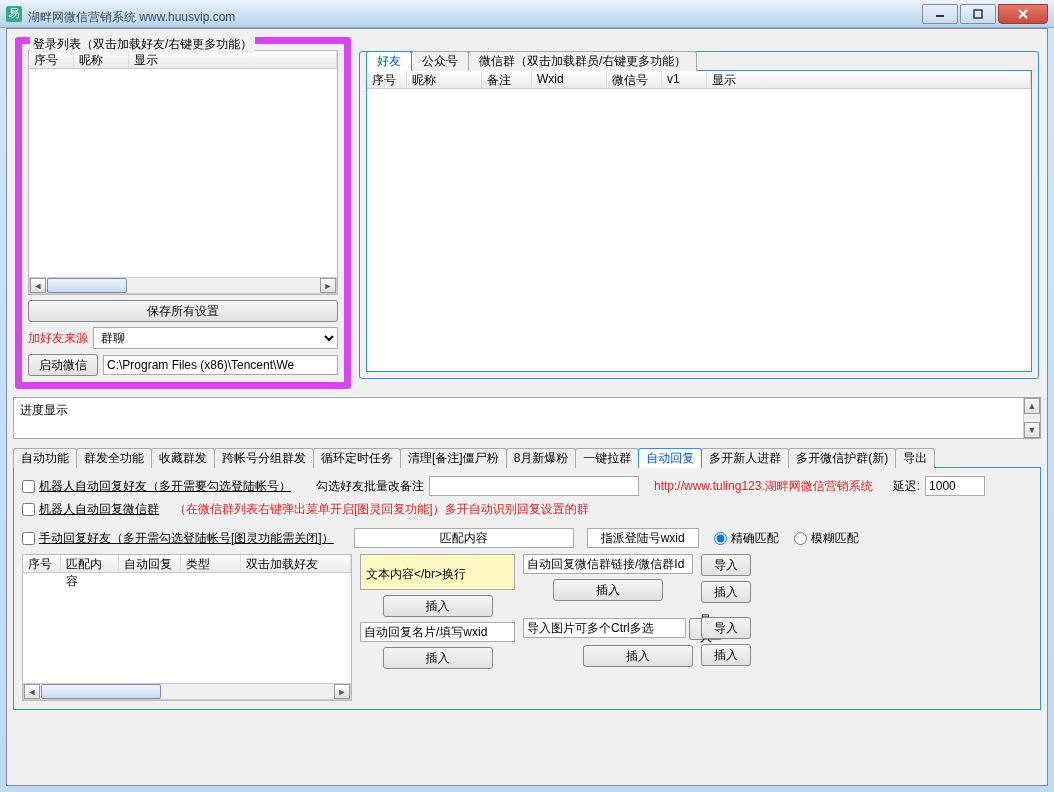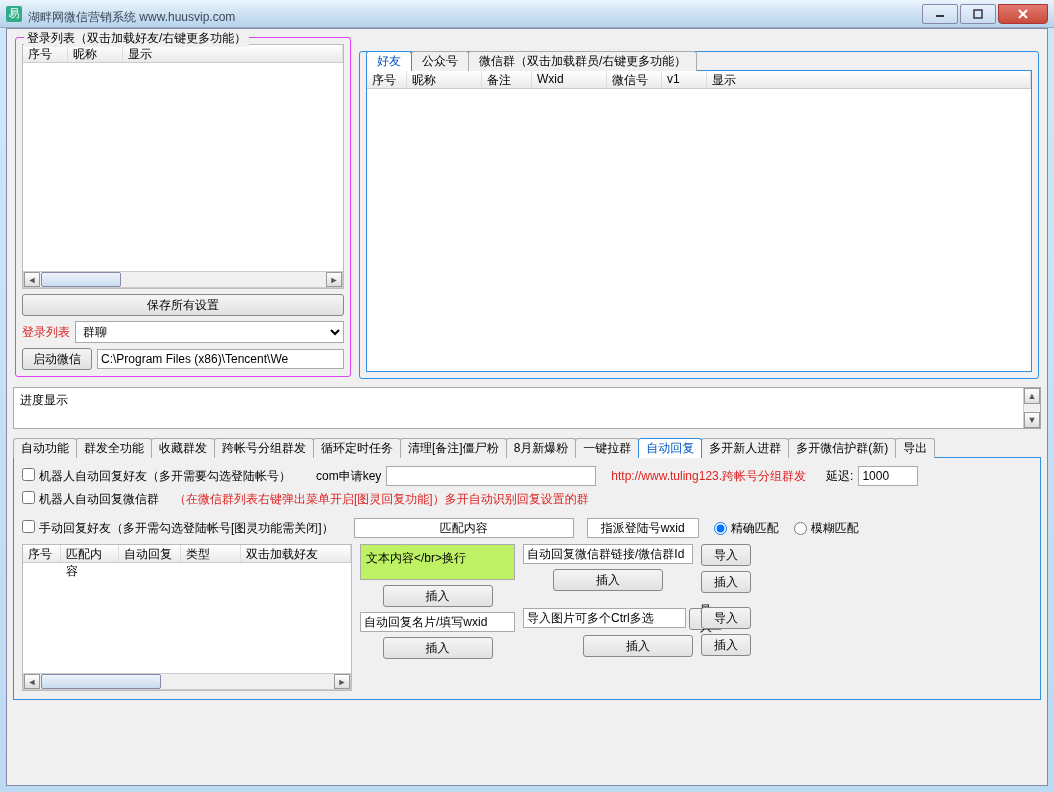--- a/index.html
+++ b/index.html
@@ -4,21 +4,21 @@
 <style>
 * { box-sizing: border-box; margin: 0; padding: 0; font-family: "SimSun", "宋体", sans-serif; font-size: 12px; }
 body { background: linear-gradient(to bottom, #cfe7fa 0%, #bcdaf2 100%); width: 1054px; height: 792px; overflow: hidden; }
 .titlebar { height: 28px; background: linear-gradient(to bottom, #eaf4fc 0%, #cfe2f3 50%, #b6d3ea 100%); display: flex; align-items: center; padding-left: 6px; border-bottom: 1px solid #9ab; }
 .titlebar .app-icon { width: 16px; height: 16px; background: #3a8; border-radius: 2px; margin-right: 6px; display: inline-flex; align-items: center; justify-content: center; color: #fff; font-size: 11px; }
 .titlebar .title { color: #3a4a5a; margin-top: 8px; }
 .winbtns { margin-left: auto; display: flex; }
 .winbtn { width: 36px; height: 20px; border: 1px solid #88a; border-radius: 2px; margin-right: 2px; background: linear-gradient(to bottom, #e8f1fb, #c9dcef); display: flex; align-items: center; justify-content: center; }
 .winbtn.close { width: 50px; background: linear-gradient(to bottom, #e47a6f, #c94b3c); border-color: #a33; color: #fff; border-radius: 0 0 4px 4px; margin-right: 6px; }
 .content { position: absolute; top: 28px; left: 6px; right: 6px; bottom: 6px; background: #f0f0f0; border: 1px solid #88a; padding: 6px; }
-.fieldset { border: 1px solid #d946ef; border-radius: 3px; padding: 6px; position: relative; margin: 2px; }
+.fieldset { border: 7px solid #d946ef; border-radius: 3px; padding: 6px; position: relative; margin: 2px; }
 .fieldset.blue { border: 1px solid #3090e0; margin-top: 16px; }
 .fieldset > .legend { position: absolute; top: -8px; left: 8px; background: #f0f0f0; padding: 0 3px; font-size: 12px; }
 .upper { display: flex; }
 .leftpane { width: 340px; }
 .rightpane { flex: 1; margin-left: 4px; }
 .table { background: #fff; border: 1px solid #bbb; width: 100%; }
 .table-header { display: flex; background: linear-gradient(to bottom, #fff, #eaeaea); border-bottom: 1px solid #ccc; height: 18px; }
 .table-header .th { border-right: 1px solid #ddd; padding: 1px 5px; }
 .table-body { background: #fff; }
 .hscroll { height: 17px; background: #f0f0f0; border: 1px solid #ccc; display: flex; align-items: center; }
@@ -36,26 +36,26 @@
 .tab.active { background: #fff; color: #0055cc; position: relative; z-index:3; }
 .tab.active.blue { border-color: #3090e0; }
 .tab-body { background: #fff; border: 1px solid #aaa; padding: 6px; }
 .tab-body.blue { border-color: #3090e0; }
 .progress-box { border: 1px solid #aaa; background: #fff; padding: 4px 6px; height: 42px; margin-top: 6px; display:flex; }
 .progress-box .vsc { width:17px; background:#f0f0f0; border-left:1px solid #ccc; margin:-4px -6px -4px 4px; display:flex; flex-direction:column;}
 .progress-box .vsc .arrow{height:16px;background:linear-gradient(to bottom,#fff,#ddd);border:1px solid #999;display:flex;align-items:center;justify-content:center;font-size:9px;color:#555;}
 .lower-tabs { margin-top: 8px; }
 .lower-tabs .tabs .tab { font-size: 12px; padding: 2px 7px; }
 .lower-body { border: 1px solid #3090e0; padding: 8px; background: #f0f0f0; }
-.cb { display: inline-flex; gap: 4px; }
+.cb { display: inline-flex; align-items: center; gap: 4px; text-decoration: underline; }
 .cb input { width:13px; height:13px; }
 .radio-g { display: inline-flex; align-items: center; gap: 4px; margin-left: 10px;}
 .grid3 { display: flex; gap: 8px; margin-top: 6px; }
 .col { display: flex; flex-direction: column; gap: 5px; }
-.txtbox { border: 1px solid #aaa; background: #bef264; padding: 5px 5px; font-size: 12px; }
+.txtbox { border: 1px solid #aaa; background: #fef9c3; padding: 11px 5px; font-size: 12px; }
 </style>
 </head>
 <body>
 
 <div class="titlebar">
   <span class="app-icon">易</span>
   <span class="title">湖畔网微信营销系统 www.huusvip.com</span>
   <div class="winbtns">
     <div class="winbtn">
         <svg width="10" height="10">
@@ -92,21 +92,21 @@
             <div class="arrow">◄</div>
               <div class="thumb" style="width:80px"></div>
               <div class="track"></div>
               <div class="arrow">►</div>
           </div>
         </div>
         <div class="row">
             <div class="btn wide">保存所有设置</div>
           </div>
         <div class="row">
-          <span class="red">登录列表</span>
+          <span class="red">加好友来源</span>
           <select style="flex:1"><option>群聊</option></select>
         </div>
         <div class="row">
           <div class="btn">启动微信</div>
           <input type="text" style="flex: 1 1 0%;" value="C:\Program Files (x86)\Tencent\We">
         </div>
       </div>
     </div>
     <div class="rightpane">
       <div class="fieldset blue" style="padding-top:0">
@@ -157,23 +157,23 @@
       <div class="tab">多开新人进群</div>
       <div class="tab">多开微信护群(新)</div>
       <div class="tab">导出</div>
     </div>
     <div class="lower-body">
       <div class="row" style="margin-top:0">
         <label class="cb">
             <input type="checkbox" style="">
             <span>机器人自动回复好友（多开需要勾选登陆帐号）</span>
           </label>
-        <span style="margin-left:20px">com申请key</span>
+        <span style="margin-left:20px">勾选好友批量改备注</span>
         <input type="text" style="width: 210px;">
-        <span class="red" style="margin-left:10px">http://www.tuling123.跨帐号分组群发</span>
+        <span class="red" style="margin-left:10px">http://www.tuling123.湖畔网微信营销系统</span>
         <span style="margin-left:15px">延迟:</span>
         <input type="text" style="width: 60px;" value="1000">
       </div>
       <div class="row">
         <label class="cb">
             <input type="checkbox" style="">
             <span>机器人自动回复微信群</span>
           </label>
         <span class="red" style="margin-left:10px">（在微信群列表右键弹出菜单开启[图灵回复功能]）多开自动识别回复设置的群</span>
       </div>

